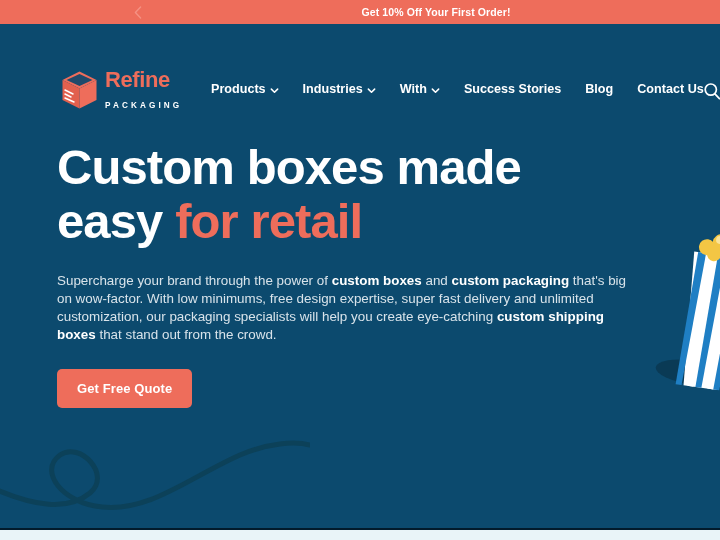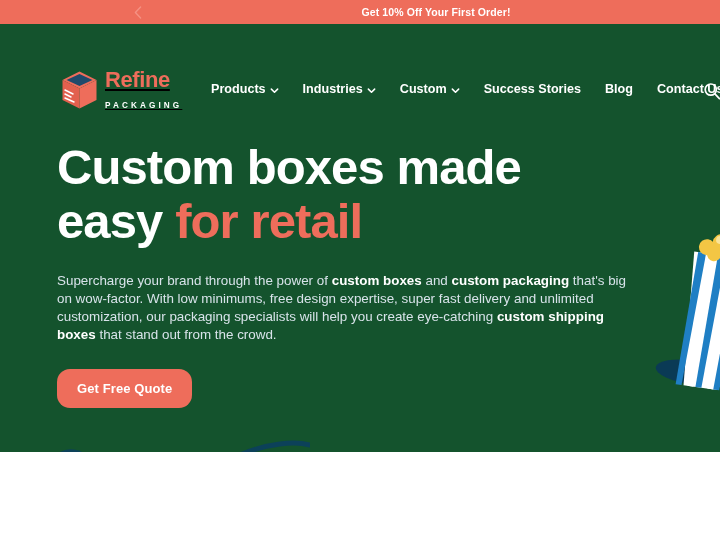--- a/index.html
+++ b/index.html
@@ -3,22 +3,22 @@
 <meta charset="utf-8">
 <style>
   * { margin:0; padding:0; box-sizing:border-box; }
   html, body {
     width:720px; height:540px;
     font-family:"Liberation Sans", sans-serif;
     overflow:hidden;
     background:#ffffff;
   }
   #page {
-    position:relative; width:720px; height:452px; overflow:hidden;
-    background:#14532d;
+    position:relative; width:720px; height:540px; overflow:hidden;
+    background:#0c4a6e;
   }
 
   
   .announce {
     position:absolute; top:0; left:0; width:720px; height:24px;
     background:#ee6d5b;
     display:flex; align-items:center; justify-content:center;
   }
   .announce-text {
     color:#ffffff; font-size:10.5px; font-weight:bold;
@@ -35,21 +35,21 @@
   
   .header {
     position:absolute; top:24px; left:0; width:720px; height:66px;
     display:flex; align-items:center;
   }
   .logo {
     position:absolute; left:61px; top:45px;
     display:flex; align-items:center; gap:7px;
   }
   .logo-mark { width:37px; height:40px; display:block; }
-  .logo-words { display:flex; flex-direction:column; line-height:1;text-decoration:underline; }
+  .logo-words { display:flex; flex-direction:column; line-height:1; }
   .logo-name {
     color:#ee6d5b; font-size:22px; font-weight:bold;
     letter-spacing:-0.4px;
   }
   .logo-sub {
     color:#ffffff; font-size:8.2px; font-weight:bold;
     letter-spacing:3.1px; margin-top:11px;
   }
 
   .nav {
@@ -100,21 +100,21 @@
   .hero-para {
     margin-top:24px; width:574px;
     color:#d8e3ea; font-size:13.4px; line-height:18px;
   }
   .hero-para b { color:#ffffff; font-weight:bold; }
 
   .cta {
     display:inline-block; margin-top:25px;
     background:#ee6d5b; color:#ffffff;
     font-size:13px; font-weight:bold;
-    padding:12px 20px; border:none; border-radius:13px;
+    padding:12px 20px; border:none; border-radius:5px;
     cursor:pointer; letter-spacing:0.1px;
   }
 
   
   .hero-divider {
     position:absolute; left:0; top:528px; width:720px; height:2px;
     background:#021b2c;
   }
   .next-section {
     position:absolute; left:0; top:530px; width:720px; height:10px;
@@ -169,21 +169,21 @@
       <div class="nav-item">
         <span>Industries</span>
         <span class="chev">
           <svg width="9" height="9" viewBox="0 0 10 10">
               <path d="M1.5 3.5 L5 7 L8.5 3.5" fill="none" stroke="#ffffff" stroke-width="1.7" stroke-linecap="round" stroke-linejoin="round"></path>
             </svg>
         </span>
       </div>
 
       <div class="nav-item">
-        <span>Custom</span>
+        <span>With</span>
         <span class="chev">
           <svg width="9" height="9" viewBox="0 0 10 10">
               <path d="M1.5 3.5 L5 7 L8.5 3.5" fill="none" stroke="#ffffff" stroke-width="1.7" stroke-linecap="round" stroke-linejoin="round"></path>
             </svg>
         </span>
       </div>
 
       <div class="nav-item">
         <span>Success Stories</span>
       </div>

